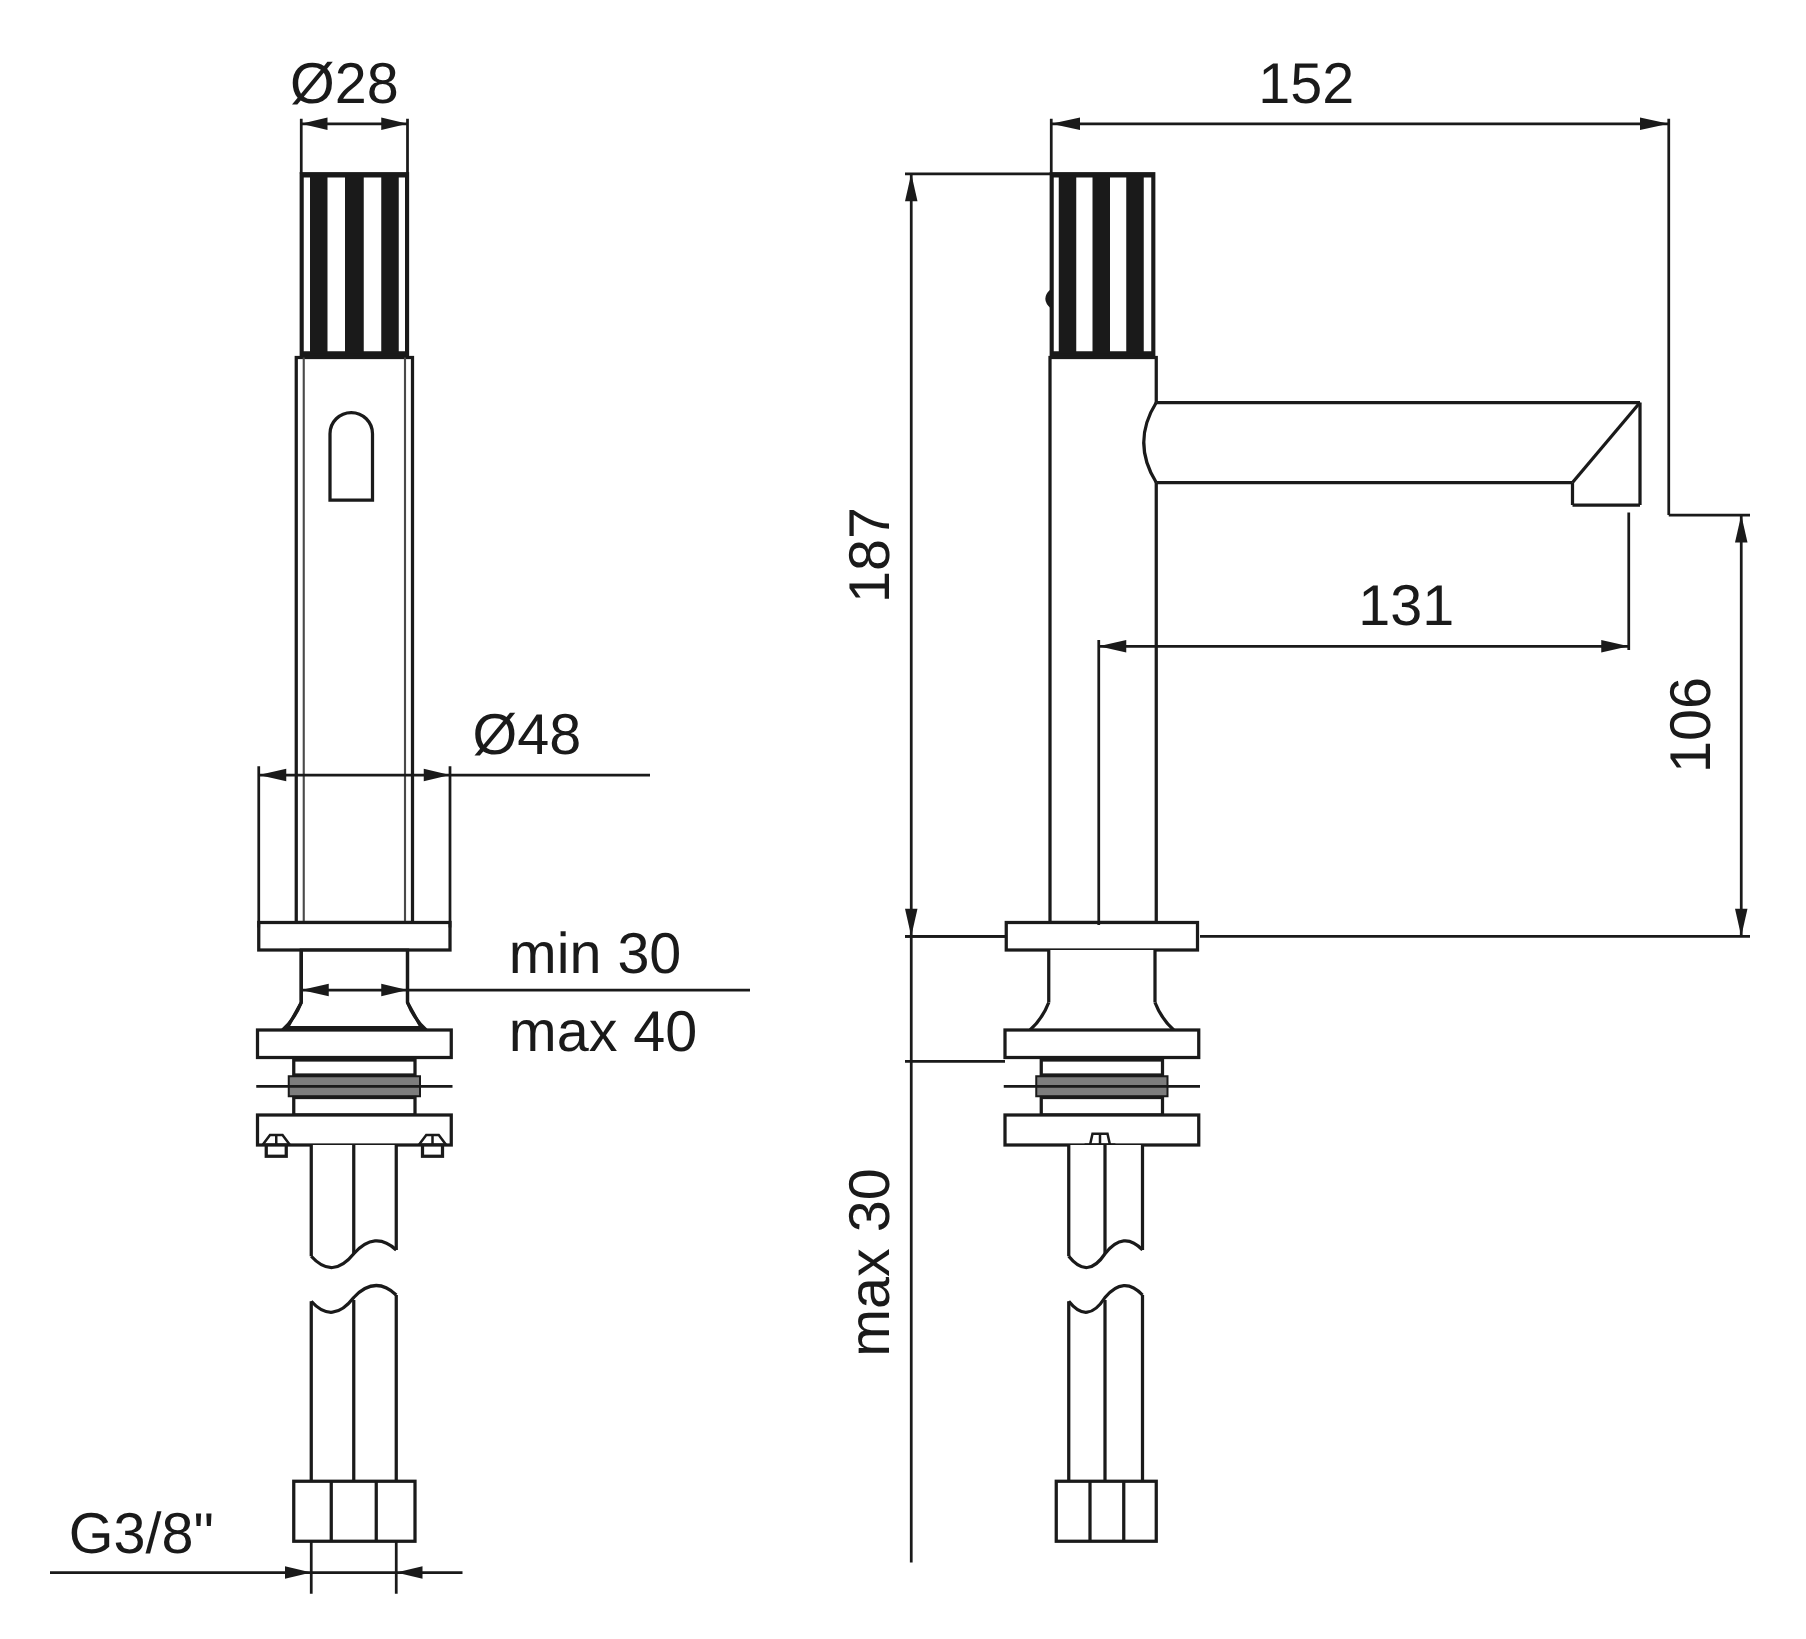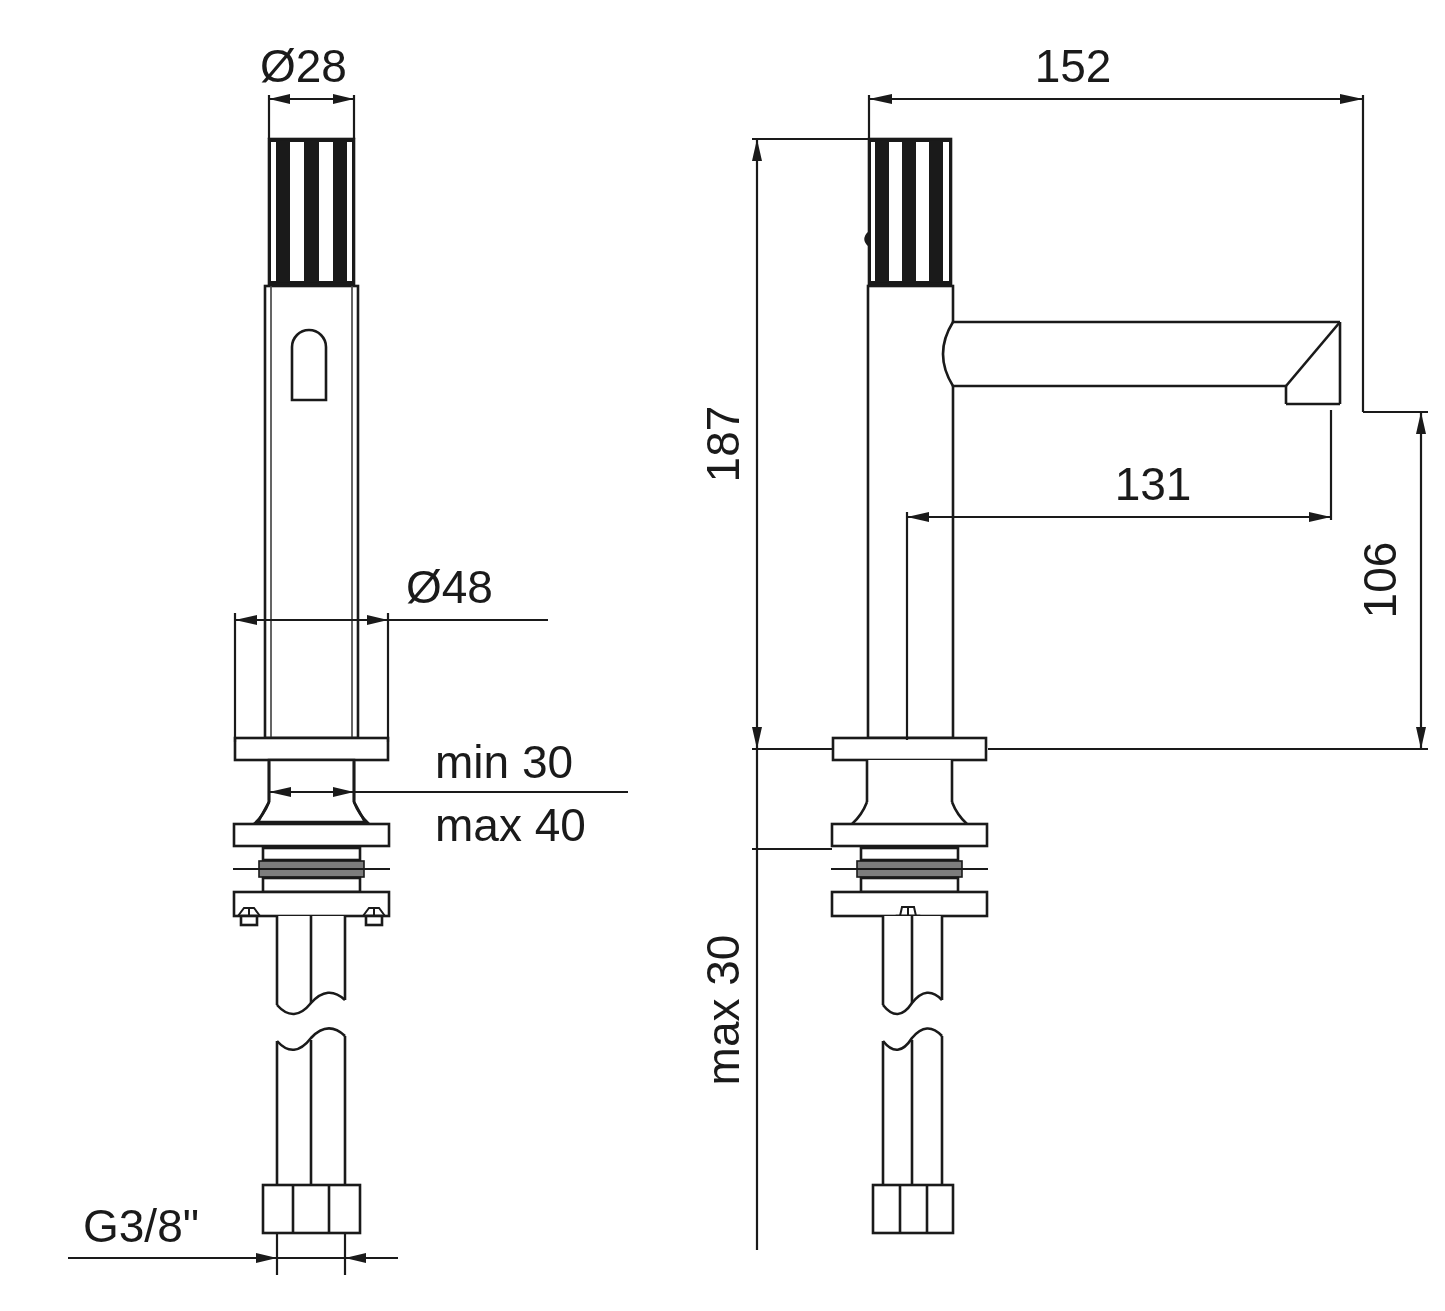--- a/index.html
+++ b/index.html
@@ -11,21 +11,20 @@
     width: 1445px;
     height: 1311px;
     font-family: "Liberation Sans", sans-serif;
     overflow: hidden;
   }
   #drawing-root {
     position: relative;
     width: 1190px;
     height: 1311px;
     background: #ffffff;
-    margin-left: 28px;
   }
   svg.dwg {
     position: absolute;
     top: 0; left: 0;
     width: 1445px;
     height: 1311px;
     display: block;
   }
   .dim-text {
     font-family: "Liberation Sans", sans-serif;

